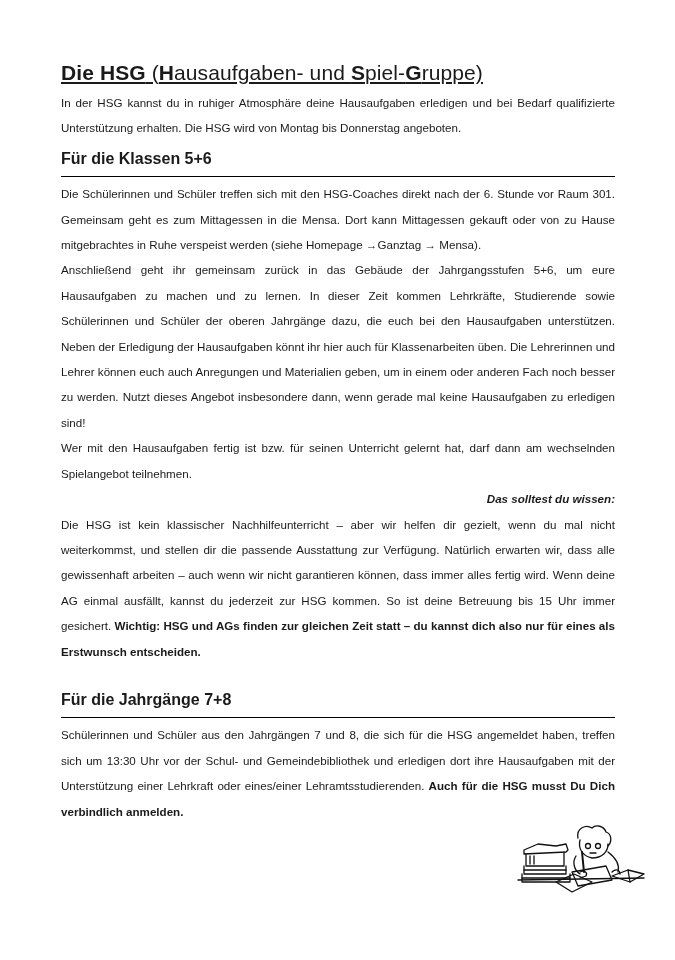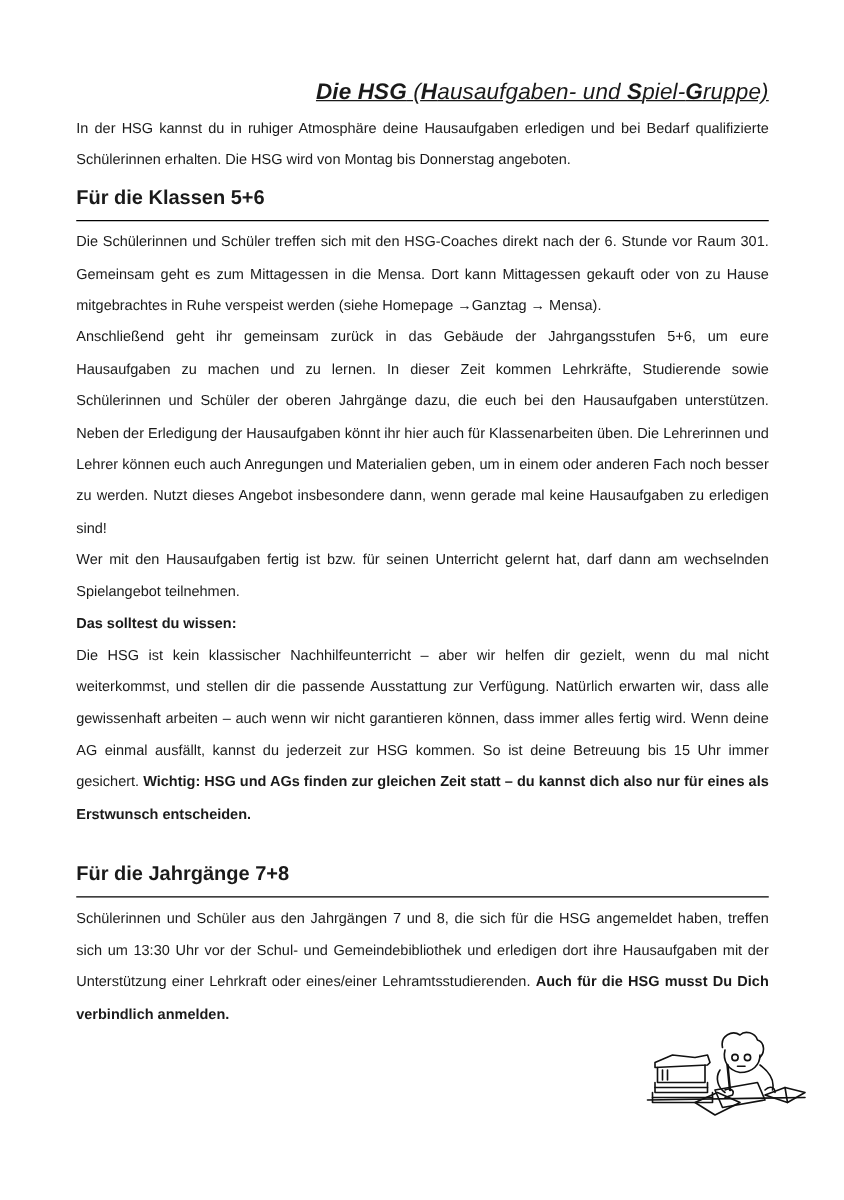--- a/index.html
+++ b/index.html
@@ -15,36 +15,35 @@
       font-family: "Liberation Sans", sans-serif;
       color: #1a1a1a;
     }
     .page {
       position: absolute;
       left: 61px;
       top: 62px;
       width: 554px;
     }
     .title {
-      text-align: right;
-      font-size: 18px;
+      text-align: left;
+      font-size: 21px;
       margin: 0 0 6px 0;
       line-height: 22px;
       text-decoration: underline;
       letter-spacing: 0.1px;
-      font-style: italic;
     }
     .title b { font-weight: bold; }
     p {
       margin: 0;
       font-size: 11.6px;
       line-height: 25.4px;
       text-align: justify;
     }
-    .left { text-align: left; }
+    .left { text-align: right; font-style: italic; }
     .heading {
       font-weight: bold;
       font-size: 16px;
       line-height: 25.4px;
       margin: 5px 0 0 0;
       padding-bottom: 5px;
     }
     .rule {
       border-top: 1.2px solid #000;
       margin: 0 0 4px 0;
@@ -61,21 +60,21 @@
     }
   </style>
 </head>
 <body>
 
 <div class="page">
   <div class="title">
     <b>Die HSG</b><span> (</span><b>H</b><span>ausaufgaben- und </span><b>S</b><span>piel-</span><b>G</b><span>ruppe)</span>
   </div>
 
-  <p>In der HSG kannst du in ruhiger Atmosphäre deine Hausaufgaben erledigen und bei Bedarf qualifizierte Schülerinnen erhalten. Die HSG wird von Montag bis Donnerstag angeboten.</p>
+  <p>In der HSG kannst du in ruhiger Atmosphäre deine Hausaufgaben erledigen und bei Bedarf qualifizierte Unterstützung erhalten. Die HSG wird von Montag bis Donnerstag angeboten.</p>
 
   <div class="heading">Für die Klassen 5+6</div>
   <div class="rule"></div>
 
   <p>Die Schülerinnen und Schüler treffen sich mit den HSG-Coaches direkt nach der 6. Stunde vor Raum 301. Gemeinsam geht es zum Mittagessen in die Mensa. Dort kann Mittagessen gekauft oder von zu Hause mitgebrachtes in Ruhe verspeist werden (siehe Homepage →Ganztag → Mensa).</p>
   <p>Anschließend geht ihr gemeinsam zurück in das Gebäude der Jahrgangsstufen 5+6, um eure Hausaufgaben zu machen und zu lernen. In dieser Zeit kommen Lehrkräfte, Studierende sowie Schülerinnen und Schüler der oberen Jahrgänge dazu, die euch bei den Hausaufgaben unterstützen. Neben der Erledigung der Hausaufgaben könnt ihr hier auch für Klassenarbeiten üben. Die Lehrerinnen und Lehrer können euch auch Anregungen und Materialien geben, um in einem oder anderen Fach noch besser zu werden. Nutzt dieses Angebot insbesondere dann, wenn gerade mal keine Hausaufgaben zu erledigen sind!</p>
   <p>Wer mit den Hausaufgaben fertig ist bzw. für seinen Unterricht gelernt hat, darf dann am wechselnden Spielangebot teilnehmen.</p>
   <p class="bold left">Das solltest du wissen:</p>
   <p><span>Die HSG ist kein klassischer Nachhilfeunterricht – aber wir helfen dir gezielt, wenn du mal nicht weiterkommst, und stellen dir die passende Ausstattung zur Verfügung. Natürlich erwarten wir, dass alle gewissenhaft arbeiten – auch wenn wir nicht garantieren können, dass immer alles fertig wird. Wenn deine AG einmal ausfällt, kannst du jederzeit zur HSG kommen. So ist deine Betreuung bis 15 Uhr immer gesichert. </span><span class="bold">Wichtig: HSG und AGs finden zur gleichen Zeit statt – du kannst dich also nur für eines als Erstwunsch entscheiden.</span></p>
 

